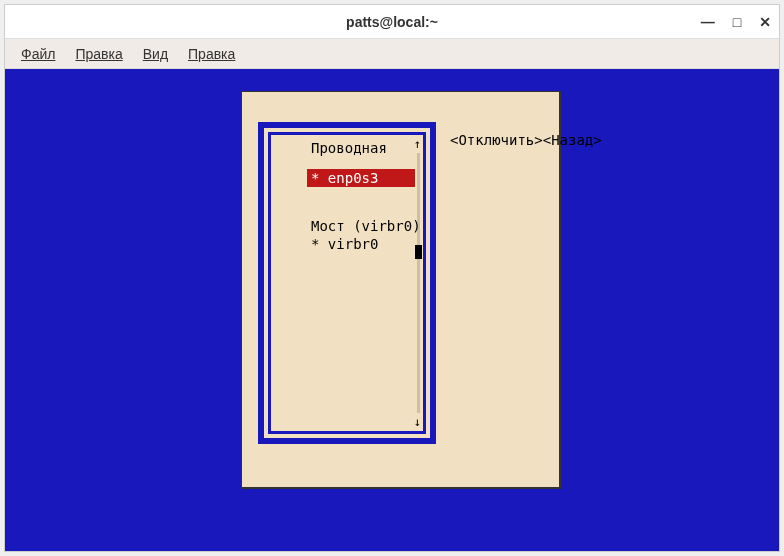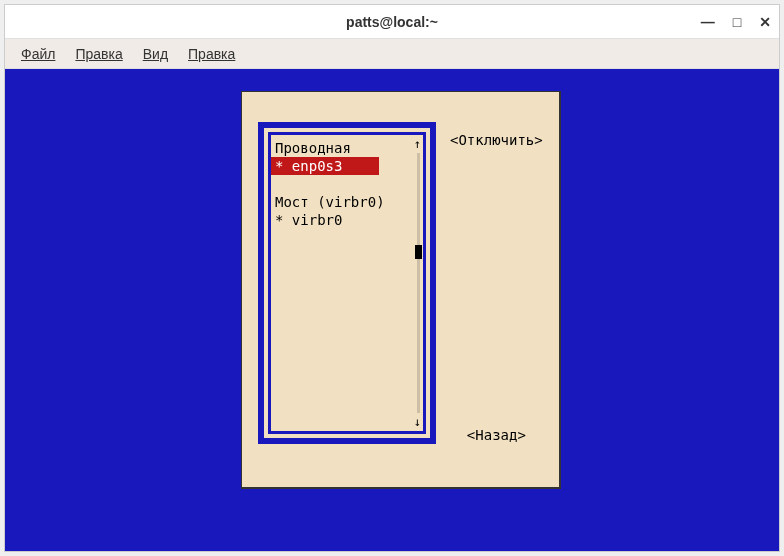--- a/index.html
+++ b/index.html
@@ -95,29 +95,30 @@
     }
     .list-inner {
       border: 3px solid #1818bd;
       height: 100%;
       padding: 4px 0;
       position: relative;
     }
     .list-content {
       color: #000;
       line-height: 18px;
+      padding-left: 36px;
     }
     .list-line {
       padding: 0 4px;
       white-space: pre;
     }
     .list-line.selected {
       background: #c01818;
       color: #fff;
-      margin: 0 0px;
+      margin: 12px 0px;
       display: inline-block;
       padding: 0 4px;
       min-width: 108px;
     }
     .scroll-arrow-up {
       position: absolute;
       right: 2px;
       top: 2px;
       color: #000;
       font-size: 12px;
@@ -140,24 +141,23 @@
     .scroll-track {
       position: absolute;
       right: 3px;
       top: 18px;
       bottom: 18px;
       width: 3px;
       background: rgba(0,0,0,0.15);
     }
     .buttons-col {
       display: flex;
-      flex-direction: column;
+      flex-direction: row;
       justify-content: space-between;
       padding: 10px 0 14px 0;
-      align-items: center;
     }
     .tui-button {
       color: #000;
       white-space: nowrap;
       cursor: pointer;
     }
   </style>
 </head>
 <body>
 

